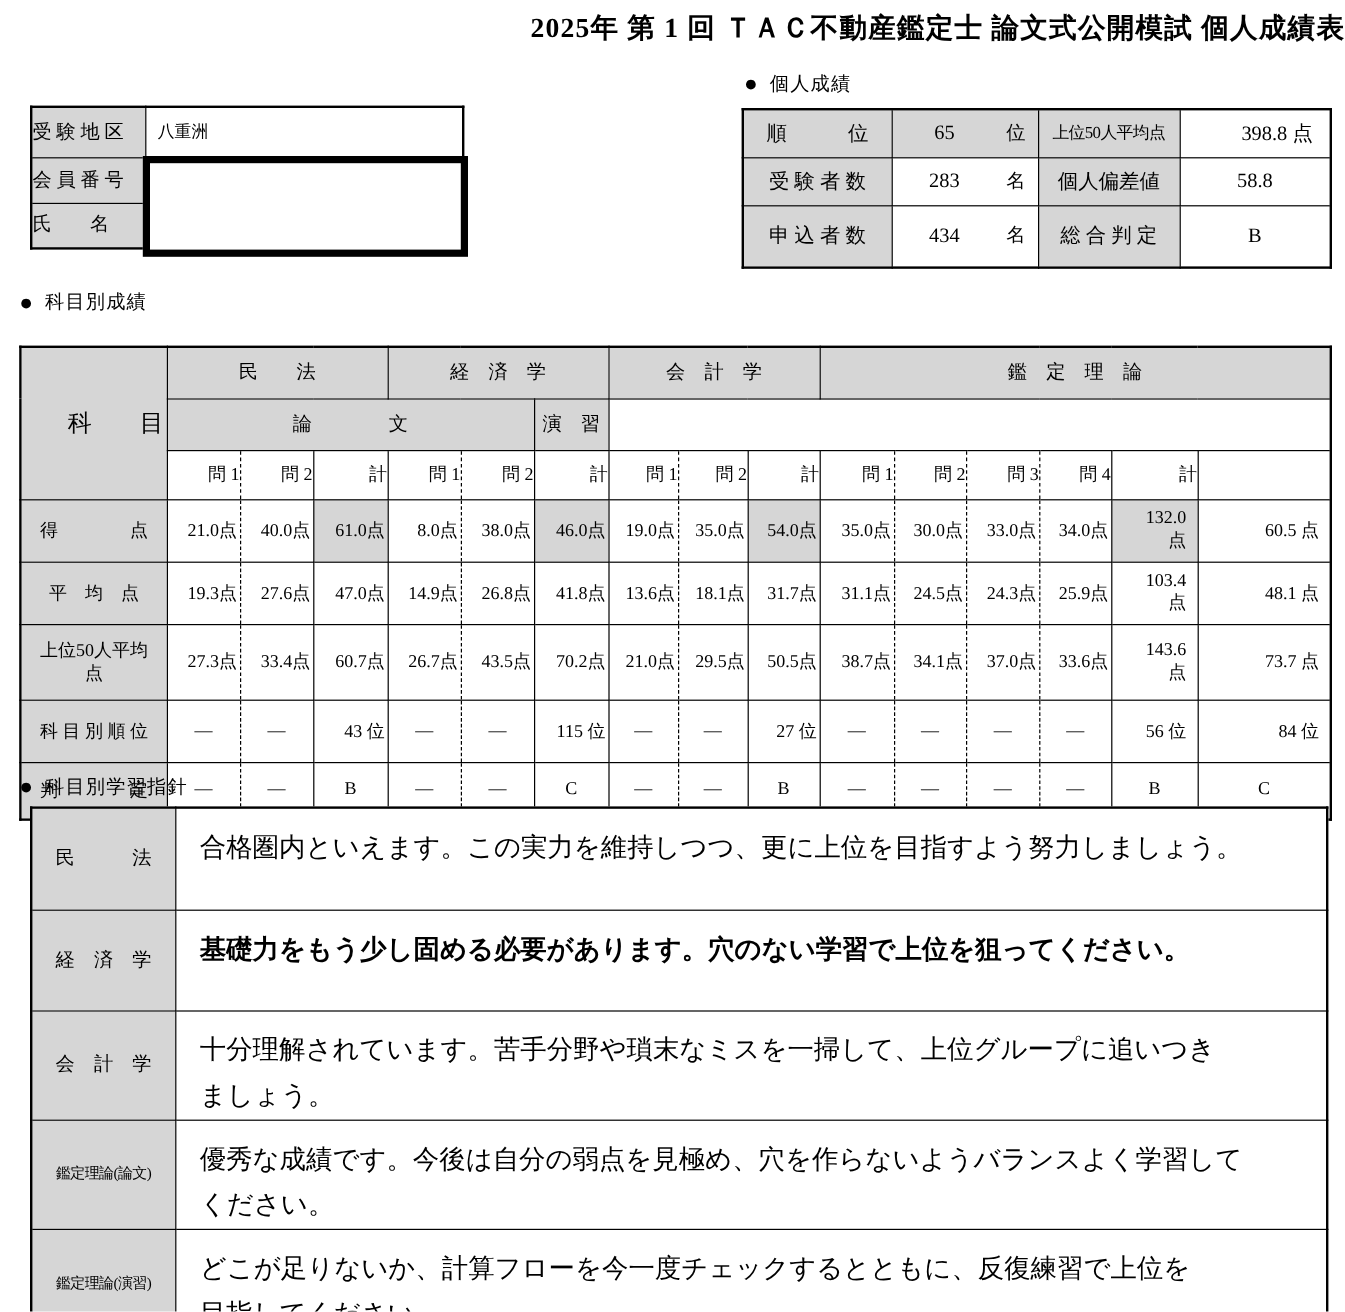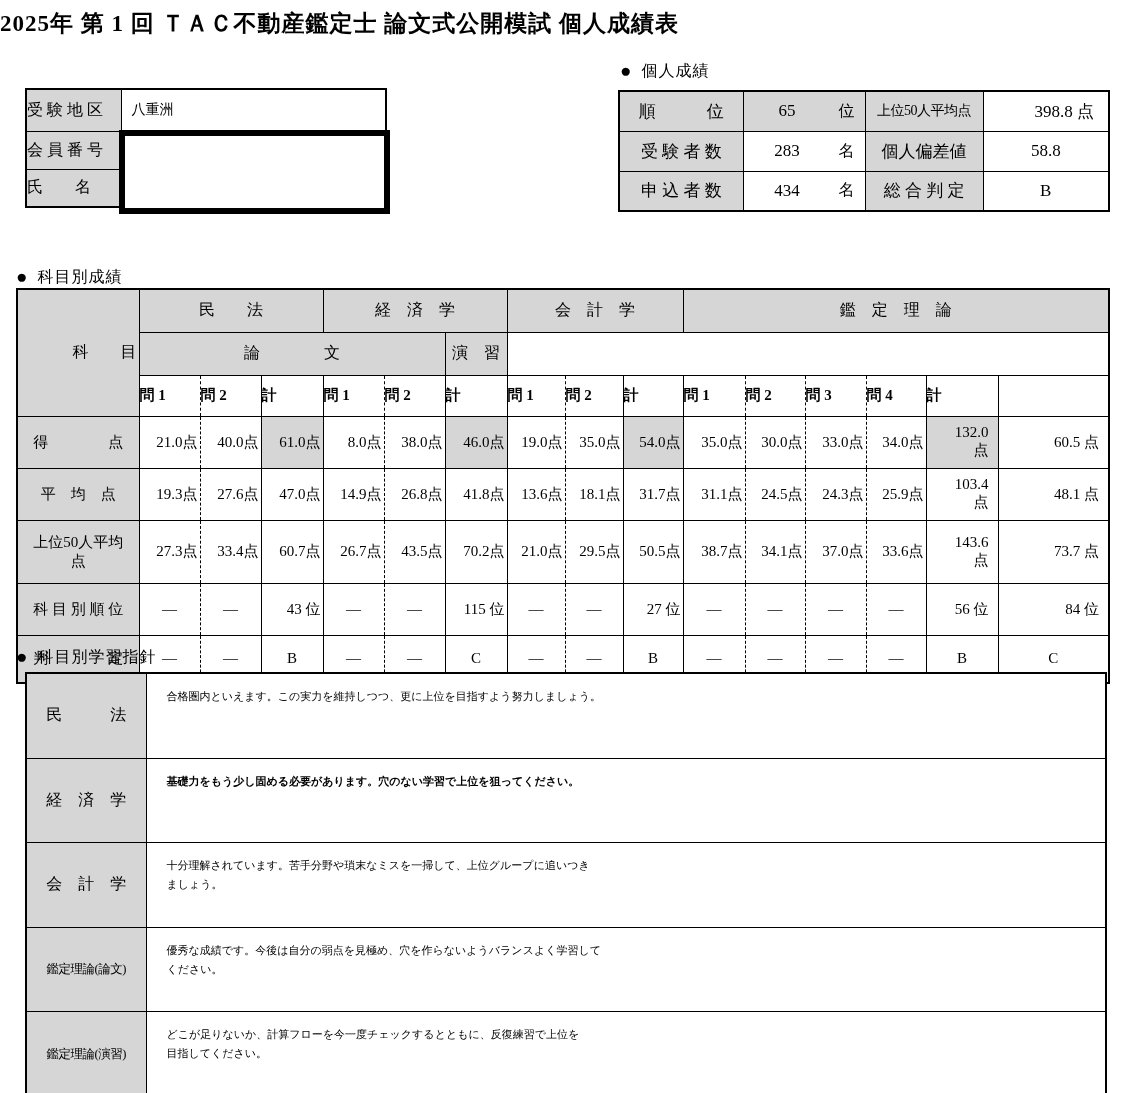--- a/index.html
+++ b/index.html
@@ -1,19 +1,19 @@
 <!DOCTYPE html>
 <html style="--shade: #d6d6d6;"><head>
 <meta charset="utf-8">
 <style>
   html,body{margin:0;padding:0;background:#fff;}
   body{width:1121px;height:1093px;position:relative;overflow:hidden;
        font-family:"Liberation Serif","DejaVu Serif",serif;color:#000;}
   .abs{position:absolute;}
-  .title{left:0;top:8px;width:1121px;text-align:left;font-size:23px;font-weight:bold;letter-spacing:1px;}
+  .title{left:0;top:8px;width:1121px;text-align:right;font-size:23px;font-weight:bold;letter-spacing:1px;}
   .sec{font-size:16px;letter-spacing:1px;}
   .sec .bullet{font-size:19px;margin-right:9px;vertical-align:-1px;}
   table{border-collapse:collapse;table-layout:fixed;border:2px solid #000;background:#fff;}
   td{border:1px solid #000;padding:0;overflow:hidden;font-size:15px;}
   .g{background:var(--shade);}
   
   .t-info{left:25px;top:88px;width:360px;}
   .il{text-align:left;font-size:16px;}
   .iv{text-align:left;padding-left:10px;font-size:14px;}
   .redact{left:119px;top:130px;width:271px;height:84px;border:6px solid #000;background:#fff;box-sizing:border-box;z-index:5;}
@@ -24,32 +24,32 @@
   .pl.small{font-size:14px;letter-spacing:-0.5px;}
   .vu{display:flex;align-items:center;padding-right:10px;}
   .vu .num{flex:1 1 auto;text-align:center;}
   .vu .unit{flex:0 0 24px;text-align:right;font-size:16px;}
   .r{text-align:right;padding-right:14px;}
   .ctr{text-align:center;}
   
   .t-scores{left:16px;top:288px;width:1092px;}
   .t-scores td{text-align:right;padding-right:2px;}
   .t-scores .hd{text-align:center;padding:0;font-size:16px;}
-  .t-scores .sh{text-align:left;padding:0;font-size:15px;font-weight:bold;}
+  .t-scores .sh{text-align:right;padding:0;font-size:15px;}
   .rl{background:var(--shade);text-align:center !important;padding:12px !important;font-size:15px;}
-  .corner{text-align:center;font-size:16px;}
+  .corner{text-align:center;font-size:20px;}
   .c{text-align:center !important;padding-right:0 !important;}
   .pr8{padding-right:9px !important;padding-left:26px;}
   .d{border-right:1px dashed #000;}
   .dl{border-left:1px dashed #000;}
   
   .t-guide{left:25px;top:672px;width:1080px;}
   .gl{background:var(--shade);text-align:center;font-size:16px;}
   .gls{font-size:12.5px;letter-spacing:-0.5px;}
-  .gt{vertical-align:top;text-align:left;padding:13px 20px 0 20px;font-size:11px;line-height:1.75;white-space:pre-line;}
+  .gt{vertical-align:top;text-align:left;padding:13px 20px 0 20px;font-size:22px;line-height:1.75;white-space:pre-line;}
   .b{font-weight:bold;}
 </style>
 </head>
 <body>
 
 <div class="abs title">2025年 第 1 回 ＴＡＣ不動産鑑定士 論文式公開模試 個人成績表</div>
 
 <table class="abs t-info">
   <colgroup>
       <col style="width:95px">
@@ -98,35 +98,35 @@
     <td class="pl g">受 験 者 数</td>
     <td>
           <div class="vu">
             <span class="num">283</span>
             <span class="unit">名</span>
           </div>
         </td>
     <td class="pl g">個人偏差値</td>
     <td class="ctr">58.8</td>
   </tr>
-  <tr style="height:40px">
+  <tr style="height:52px">
     <td class="pl g">申 込 者 数</td>
     <td>
           <div class="vu">
             <span class="num">434</span>
             <span class="unit">名</span>
           </div>
         </td>
     <td class="pl g">総 合 判 定</td>
     <td class="ctr">B</td>
   </tr>
 </tbody>
   </table>
 
-<div class="abs sec" style="left:16px;top:266px">
+<div class="abs sec" style="left:16px;top:242px">
   <span class="bullet">●</span><span>科目別成績</span>
 </div>
 <table class="abs t-scores">
   <colgroup>
     <col style="width:122px">
       <col style="width:61px">
       <col style="width:61px">
       <col style="width:62px">
     <col style="width:61px">
       <col style="width:61px">

